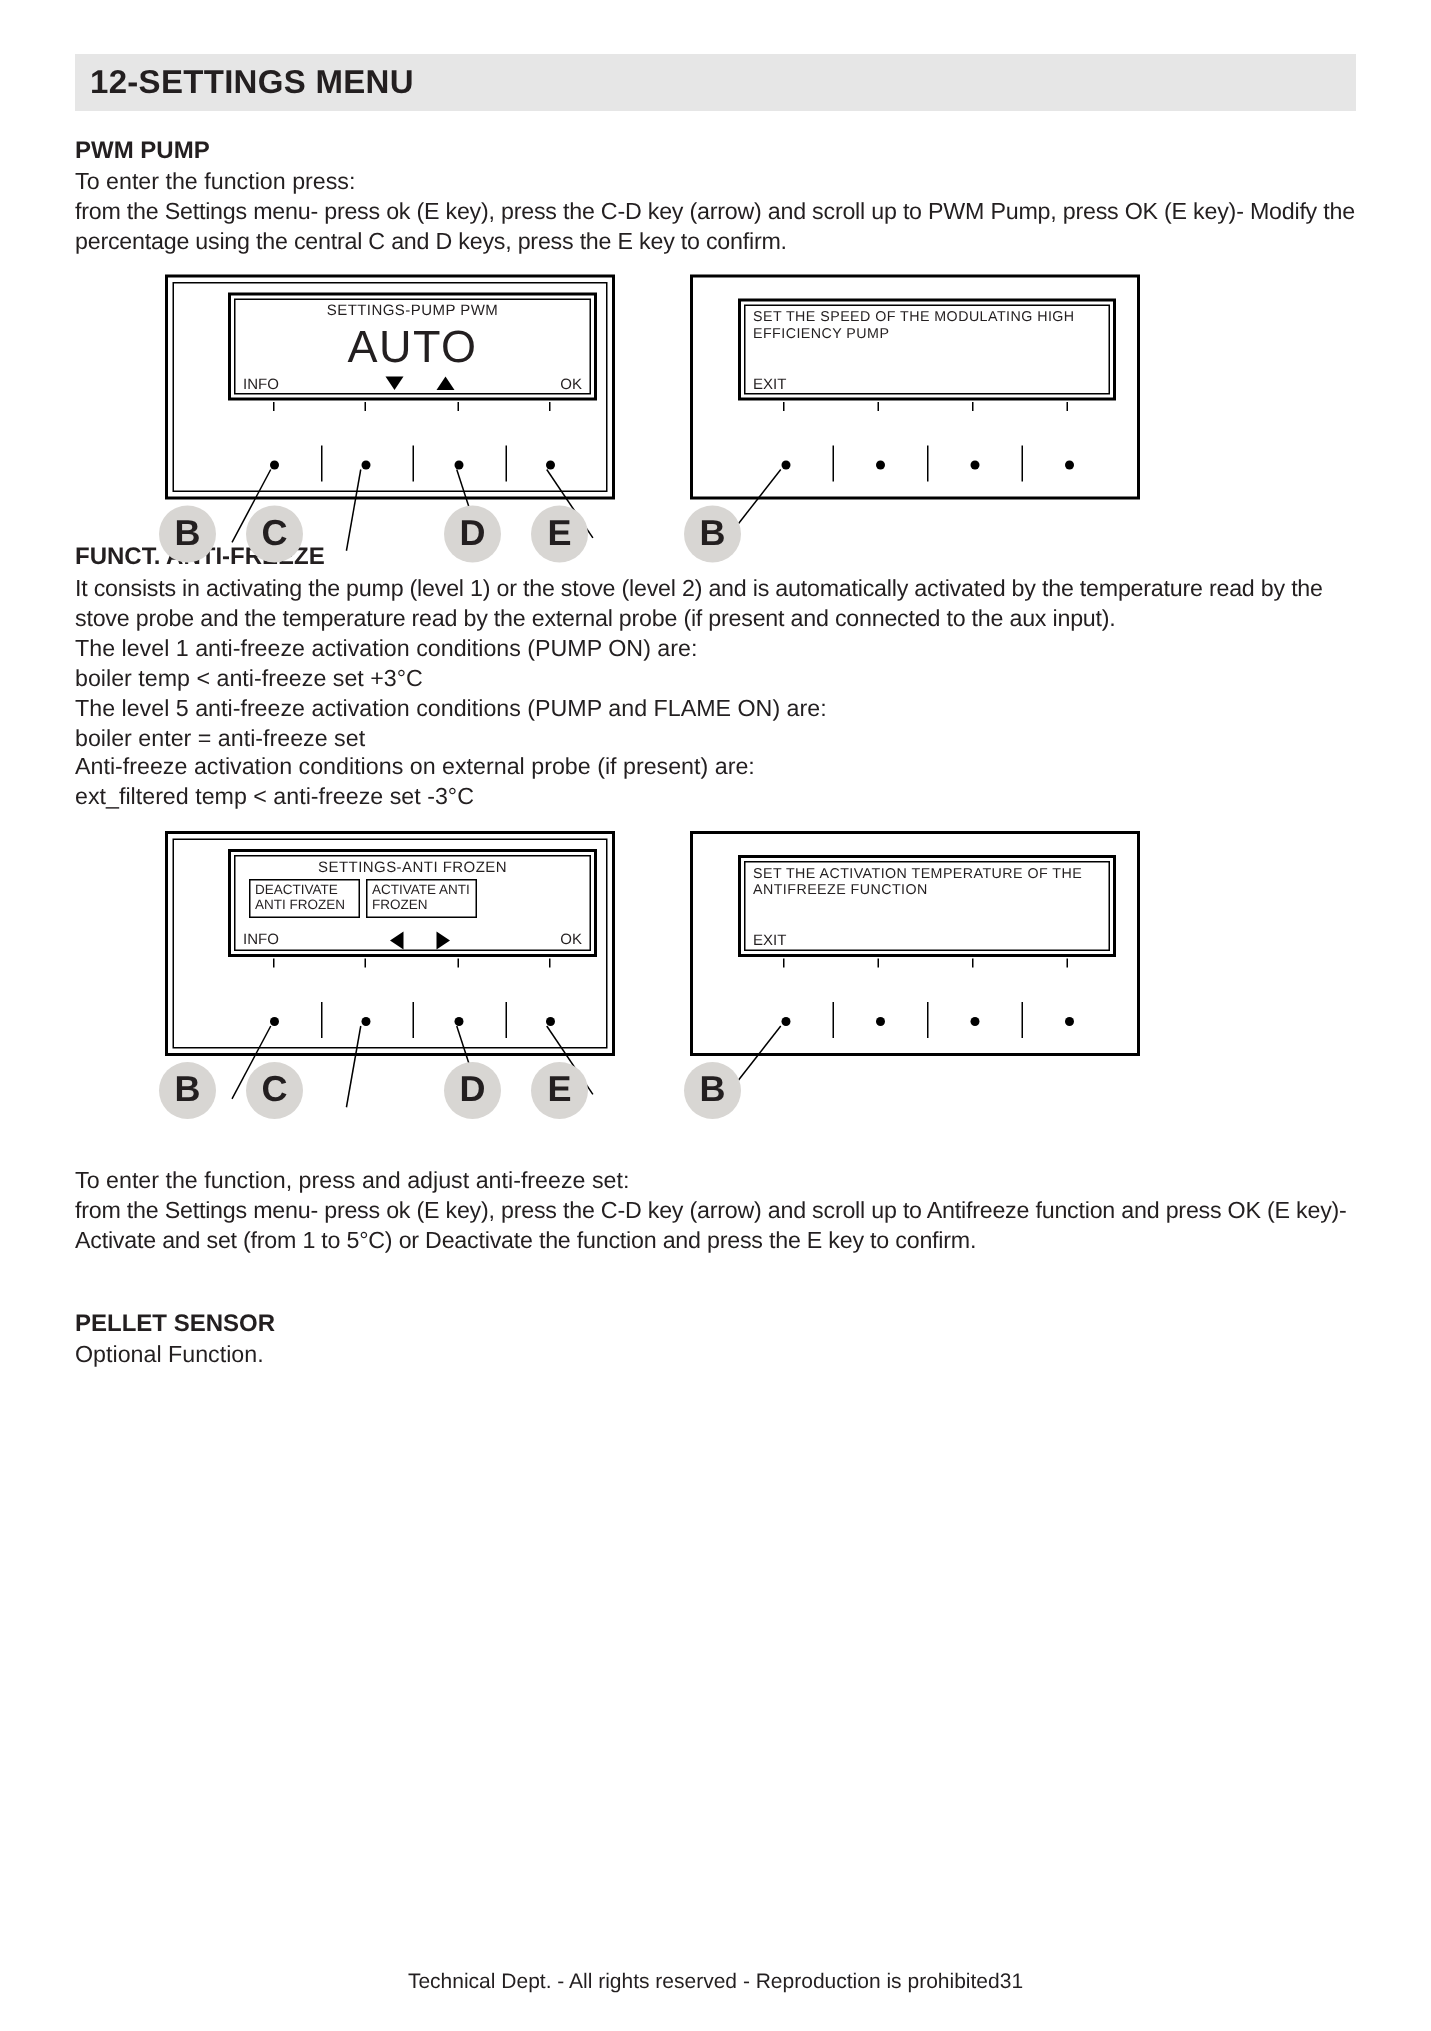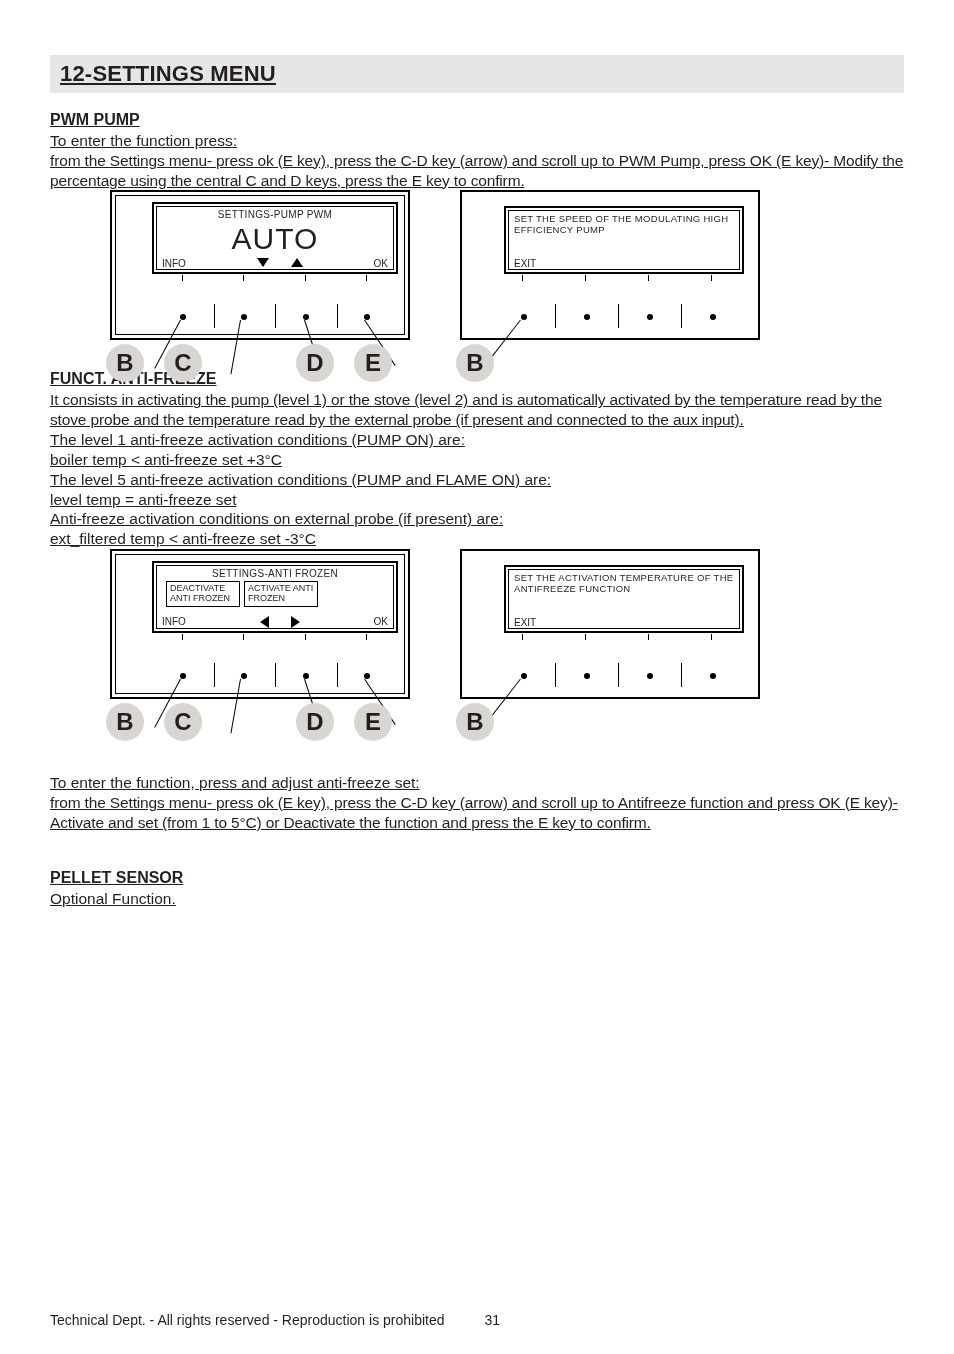--- a/index.html
+++ b/index.html
@@ -1,23 +1,23 @@
 <!DOCTYPE html>
 <html><head>
 <meta charset="utf-8">
 <style>
   * { box-sizing: border-box; margin: 0; padding: 0; }
   html, body { width: 954px; height: 1354px; background: #fff; font-family: "Myriad Pro", "Segoe UI", Arial, sans-serif; color: #231f20; }
-  .page { position: relative; width: 954px; height: 1354px; padding: 55px 50px 0 50px; text-decoration: underline; }
+  .page { position: relative; width: 954px; height: 1354px; padding: 36px 50px 0 50px; }
   .title-bar { background: #e6e6e6; padding: 6px 10px; margin-bottom: 18px; }
   .title-bar h1 { font-size: 22px; font-weight: 700; letter-spacing: 0.2px; }
   .section-head { font-size: 16px; font-weight: 700; margin-bottom: 2px; }
   .body { font-size: 15.5px; line-height: 1.28; font-weight: 400; }
   .body-cond { letter-spacing: -0.15px; }
-  .row { display: flex; gap: 70px; margin-bottom: 30px; }
+  .row { display: flex; gap: 70px; margin-top: 12px; margin-bottom: 30px; }
   .panel-left, .panel-right { position: relative; }
   .panel-left { width: 340px; }
   .panel-right { width: 340px; }
 
   
   .device {
     position: relative;
     width: 300px;
     height: 150px;
     border: 2px solid #000;
@@ -127,21 +127,21 @@
   
   .infobox {
     position: relative;
     width: 300px;
     height: 150px;
     border: 2px solid #000;
     margin-left: 0;
   }
   .infobox .screenR {
     position: absolute;
-    left: 42px; top: 14px; right: 14px;
+    left: 30px; top: 14px; right: 14px;
     height: 68px;
     border: 2px solid #000;
   }
   .infobox .screenR::before{
     content:""; position:absolute; inset:2px; border:1px solid #000; pointer-events:none;
   }
   .infobox .msg {
     position: absolute;
     top: 6px; left: 8px; right: 8px;
     font-size: 9.5px; line-height: 1.15;
@@ -170,24 +170,23 @@
   .panel-right .letters .letter { margin-left: 0; }
 
   .arrow-down { width:0;height:0;border-left:6px solid transparent;border-right:6px solid transparent;border-top:9px solid #000; display:inline-block;}
   .arrow-up   { width:0;height:0;border-left:6px solid transparent;border-right:6px solid transparent;border-bottom:9px solid #000; display:inline-block;}
   .arrow-left { width:0;height:0;border-top:6px solid transparent;border-bottom:6px solid transparent;border-right:9px solid #000; display:inline-block;}
   .arrow-right{ width:0;height:0;border-top:6px solid transparent;border-bottom:6px solid transparent;border-left:9px solid #000; display:inline-block;}
 
   .footer {
     position: absolute;
     left: 50px; right: 50px; bottom: 26px;
-    display: flex; justify-content: flex-start;
+    display: flex; justify-content: center;
     font-size: 14px;
     border-top: 0;
-    gap: 40px;
   }
   .sp-block { height: 44px; }
 </style>
 </head>
 <body>
 
 <div class="page">
 
   <div class="title-bar">
     <h1>12-SETTINGS MENU</h1>
@@ -270,21 +269,21 @@
         <div class="letter">B</div>
       </div>
     </div>
   </div>
 
   <div class="section-head">FUNCT. ANTI-FREEZE</div>
   <div class="body body-cond">It consists in activating the pump (level 1) or the stove (level 2) and is automatically activated by the temperature read by the stove probe and the temperature read by the external probe (if present and connected to the aux input).</div>
   <div class="body">The level 1 anti-freeze activation conditions (PUMP ON) are:</div>
   <div class="body">boiler temp &lt; anti-freeze set +3°C</div>
   <div class="body">The level 5 anti-freeze activation conditions (PUMP and FLAME ON) are:</div>
-  <div class="body">level temp = anti-freeze set</div>
+  <div class="body">boiler enter = anti-freeze set</div>
   <div class="body">Anti-freeze activation conditions on external probe (if present) are:</div>
   <div class="body">ext_filtered temp &lt; anti-freeze set -3°C</div>
 
   <div class="row">
     <div class="panel-left">
       <div class="device">
         <div class="screen">
           <div class="screen-title">SETTINGS-ANTI FROZEN</div>
           <div class="screen-boxes">
             <div class="sb">DEACTIVATE ANTI FROZEN</div>

